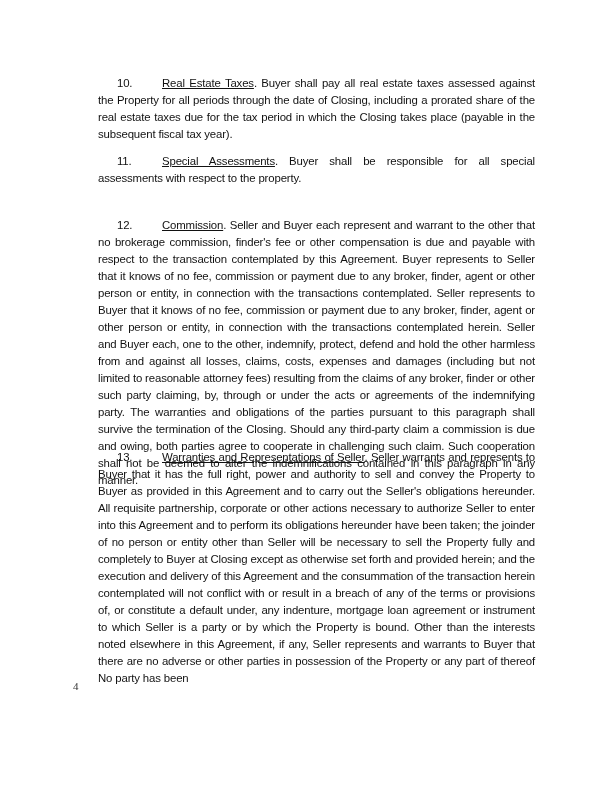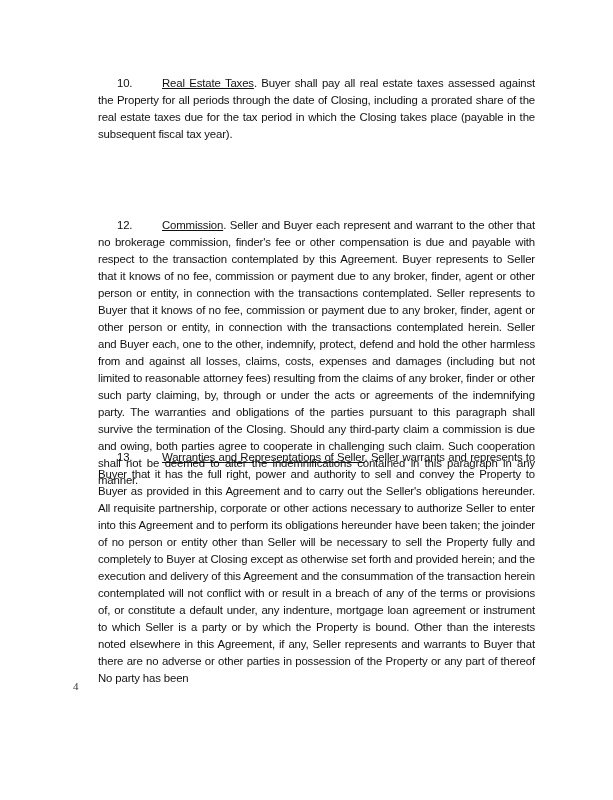--- a/index.html
+++ b/index.html
@@ -29,20 +29,23 @@
   </style>
 </head>
 <body>
 
 <div class="page">
 
   <div class="para" style="top:75px;">
     <p><span class="num">10.</span><span class="heading">Real Estate Taxes</span><span>. Buyer shall pay all real estate taxes assessed against the Property for all periods through the date of Closing, including a prorated share of the real estate taxes due for the tax period in which the Closing takes place (payable in the subsequent fiscal tax year).</span></p>
   </div>
 
+  <div class="para" style="top:153px;">
+    <p><span class="num">11.</span><span class="heading">Special Assessments</span><span>. Buyer shall be responsible for all special assessments with respect to the property.</span></p>
+  </div>
 
   <div class="para" style="top:217px;">
     <p><span class="num">12.</span><span class="heading">Commission</span><span>. Seller and Buyer each represent and warrant to the other that no brokerage commission, finder's fee or other compensation is due and payable with respect to the transaction contemplated by this Agreement. Buyer represents to Seller that it knows of no fee, commission or payment due to any broker, finder, agent or other person or entity, in connection with the transactions contemplated. Seller represents to Buyer that it knows of no fee, commission or payment due to any broker, finder, agent or other person or entity, in connection with the transactions contemplated herein.  Seller and Buyer each, one to the other, indemnify, protect, defend and hold the other harmless from and against all losses, claims, costs, expenses and damages (including but not limited to reasonable attorney fees) resulting from the claims of any broker, finder or other such party claiming, by, through or under the acts or agreements of the indemnifying party. The warranties and obligations of the parties pursuant to this paragraph shall survive the termination of the Closing. Should any third-party claim a commission is due and owing, both parties agree to cooperate in challenging such claim. Such cooperation shall not be deemed to alter the indemnifications contained in this paragraph in any manner.</span></p>
   </div>
 
   <div class="para" style="top:449px;">
     <p><span class="num">13.</span><span class="heading">Warranties and Representations of Seller</span><span>. Seller warrants and represents to Buyer that it has the full right, power and authority to sell and convey the Property to Buyer as provided in this Agreement and to carry out the Seller's obligations hereunder. All requisite partnership, corporate or other actions necessary to authorize Seller to enter into this Agreement and to perform its obligations hereunder have been taken; the joinder of no person or entity other than Seller will be necessary to sell the Property fully and completely to Buyer at Closing except as otherwise set forth and provided herein; and the execution and delivery of this Agreement and the consummation of the transaction herein contemplated will not conflict with or result in a breach of any of the terms or provisions of, or constitute a default under, any indenture, mortgage loan agreement or instrument to which Seller is a party or by which the Property is bound. Other than the interests noted elsewhere in this Agreement, if any, Seller represents and warrants to Buyer that there are no adverse or other parties in possession of the Property or any part of thereof No party has been</span></p>
   </div>
 
   <div class="page-number">4</div>

